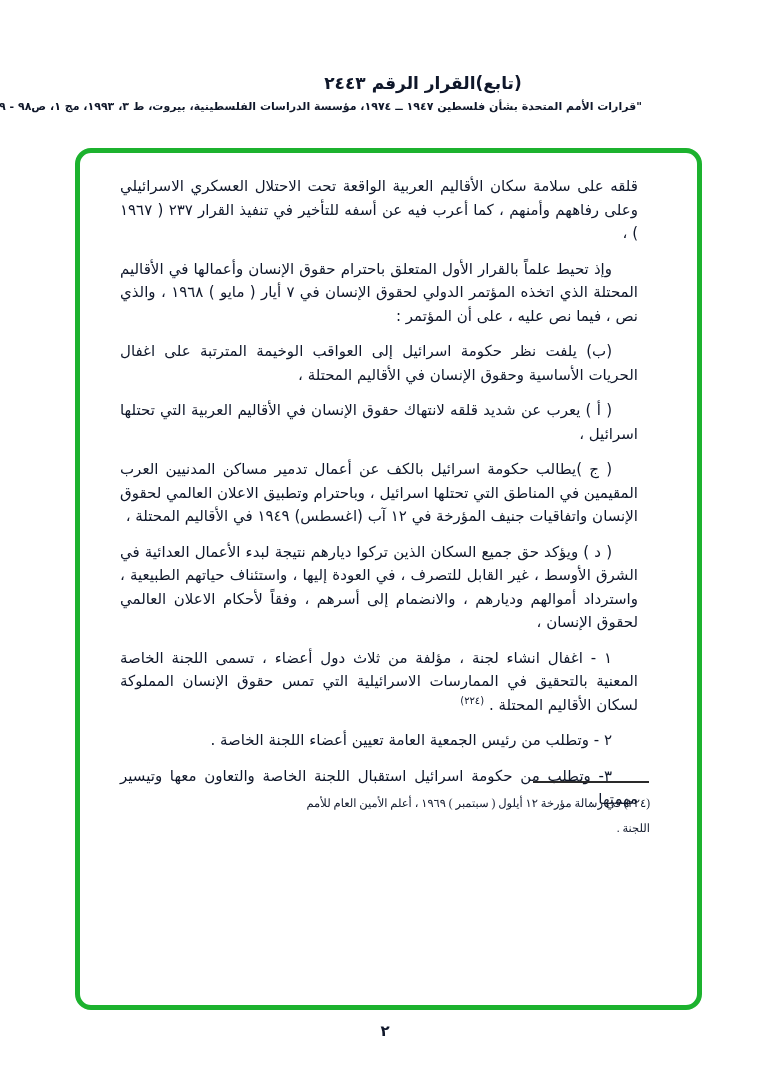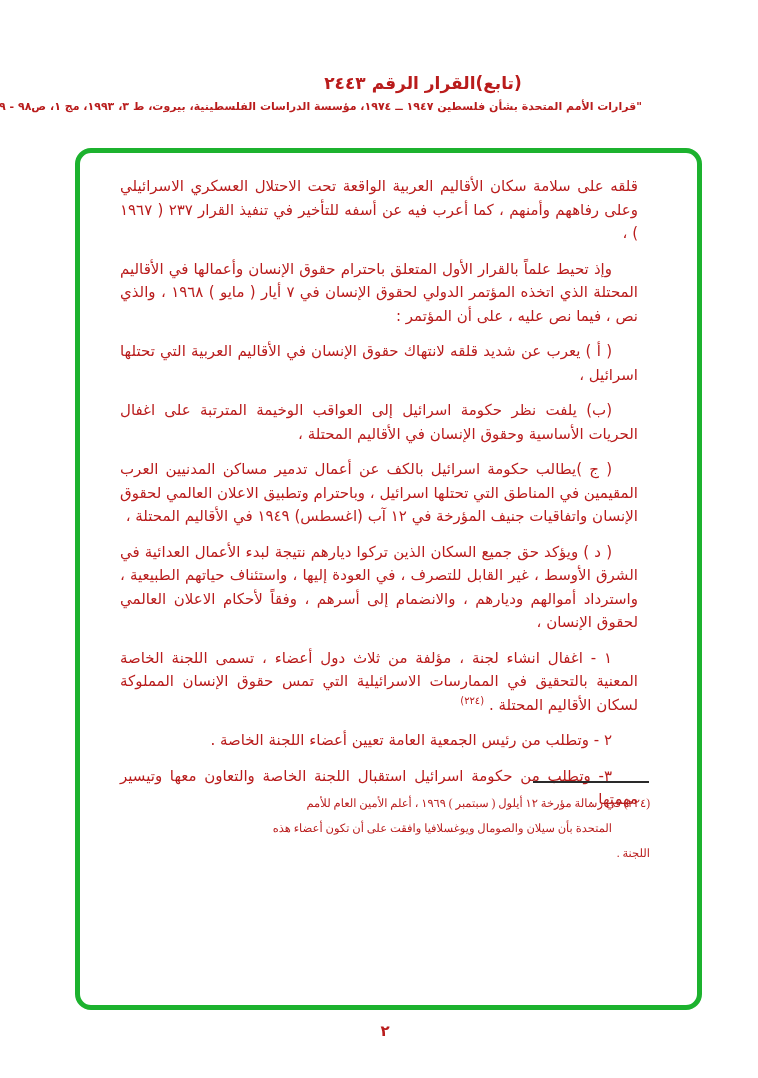--- a/index.html
+++ b/index.html
@@ -42,43 +42,42 @@
   .fn-1{text-align:right;padding-right:38px;}
   .fn-2{text-align:right;padding-left:4px;}
   .page-num{
     position:absolute;top:1022px;left:0;right:0;text-align:center;
     padding-left:12px;font-size:15px;font-weight:bold;
   }
 </style>
 </head>
 <body>
 
-<div class="page" style="color: #b91c1c;">
+<div class="page" style="color: #0f172a;">
 
   <div class="title">(تابع)القرار الرقم ٢٤٤٣</div>
 
   <div class="citation">"قرارات الأمم المتحدة بشأن فلسطين ١٩٤٧ ــ ١٩٧٤، مؤسسة الدراسات الفلسطينية، بيروت، ط ٣، ١٩٩٣، مج ١، ص٩٨ - ٩٩"</div>
 
   <div class="frame" style="border-color: rgb(28, 178, 46);"></div>
 
   <div class="body-text">
       <p class="para"><span>قلقه على سلامة سكان الأقاليم العربية الواقعة تحت الاحتلال العسكري الاسرائيلي وعلى رفاههم وأمنهم ، كما أعرب فيه عن أسفه للتأخير في تنفيذ القرار ٢٣٧ ( ١٩٦٧ ) ،</span></p>
       <p class="para indent"><span>وإذ </span><b>تحيط علماً</b><span> بالقرار الأول المتعلق باحترام حقوق الإنسان وأعمالها في الأقاليم المحتلة الذي اتخذه المؤتمر الدولي لحقوق الإنسان في ٧ أيار ( مايو ) ١٩٦٨ ، والذي نص ، فيما نص عليه ، على أن المؤتمر :</span></p>
+      <p class="para indent"><span>(ب) يلفت نظر حكومة اسرائيل إلى العواقب الوخيمة المترتبة على اغفال الحريات الأساسية وحقوق الإنسان في الأقاليم المحتلة ،</span></p>
       <p class="para indent"><span>( أ ) يعرب عن شديد قلقه لانتهاك حقوق الإنسان في الأقاليم العربية التي تحتلها اسرائيل ،</span></p>
-      <p class="para indent"><span>(ب) يلفت نظر حكومة اسرائيل إلى العواقب الوخيمة المترتبة على اغفال الحريات الأساسية وحقوق الإنسان في الأقاليم المحتلة ،</span></p>
       <p class="para indent"><span>( ج )يطالب حكومة اسرائيل بالكف عن أعمال تدمير مساكن المدنيين العرب المقيمين في المناطق التي تحتلها اسرائيل ، وباحترام وتطبيق الاعلان العالمي لحقوق الإنسان واتفاقيات جنيف المؤرخة في ١٢ آب (اغسطس) ١٩٤٩ في الأقاليم المحتلة ،</span></p>
       <p class="para indent"><span>( د ) ويؤكد حق جميع السكان الذين تركوا ديارهم نتيجة لبدء الأعمال العدائية في الشرق الأوسط ، غير القابل للتصرف ، في العودة إليها ، واستئناف حياتهم الطبيعية ، واسترداد أموالهم وديارهم ، والانضمام إلى أسرهم ، وفقاً لأحكام الاعلان العالمي لحقوق الإنسان ،</span></p>
       <p class="para indent"><span>١ - </span><b>اغفال</b><span> انشاء لجنة ، مؤلفة من ثلاث دول أعضاء ، تسمى اللجنة الخاصة المعنية بالتحقيق في الممارسات الاسرائيلية التي تمس حقوق الإنسان المملوكة لسكان الأقاليم المحتلة . </span><sup>(٢٢٤)</sup></p>
       <p class="para indent"><span>٢ - </span><b>وتطلب</b><span> من رئيس الجمعية العامة تعيين أعضاء اللجنة الخاصة .</span></p>
       <p class="para indent"><span>٣- </span><b>وتطلب</b><span> من حكومة اسرائيل استقبال اللجنة الخاصة والتعاون معها وتيسير مهمتها .</span></p>
     </div>
 
   <div class="fn-sep" style="background: rgb(42, 42, 42);"></div>
 
   <div class="footnote">
       <div class="fn-line fn-0">(٢٢٤) في رسالة مؤرخة ١٢ أيلول ( سبتمبر ) ١٩٦٩ ، أعلم الأمين العام للأمم</div>
-      <div class="fn-line fn-1">المتحدة بأن سيلان والصومال ويوغسلافيا وافقت على أن تكون أعضاء هذه</div>
       <div class="fn-line fn-2">اللجنة .</div>
     </div>
 
   <div class="page-num">٢</div>
 
 </div>
 
 </body></html>

